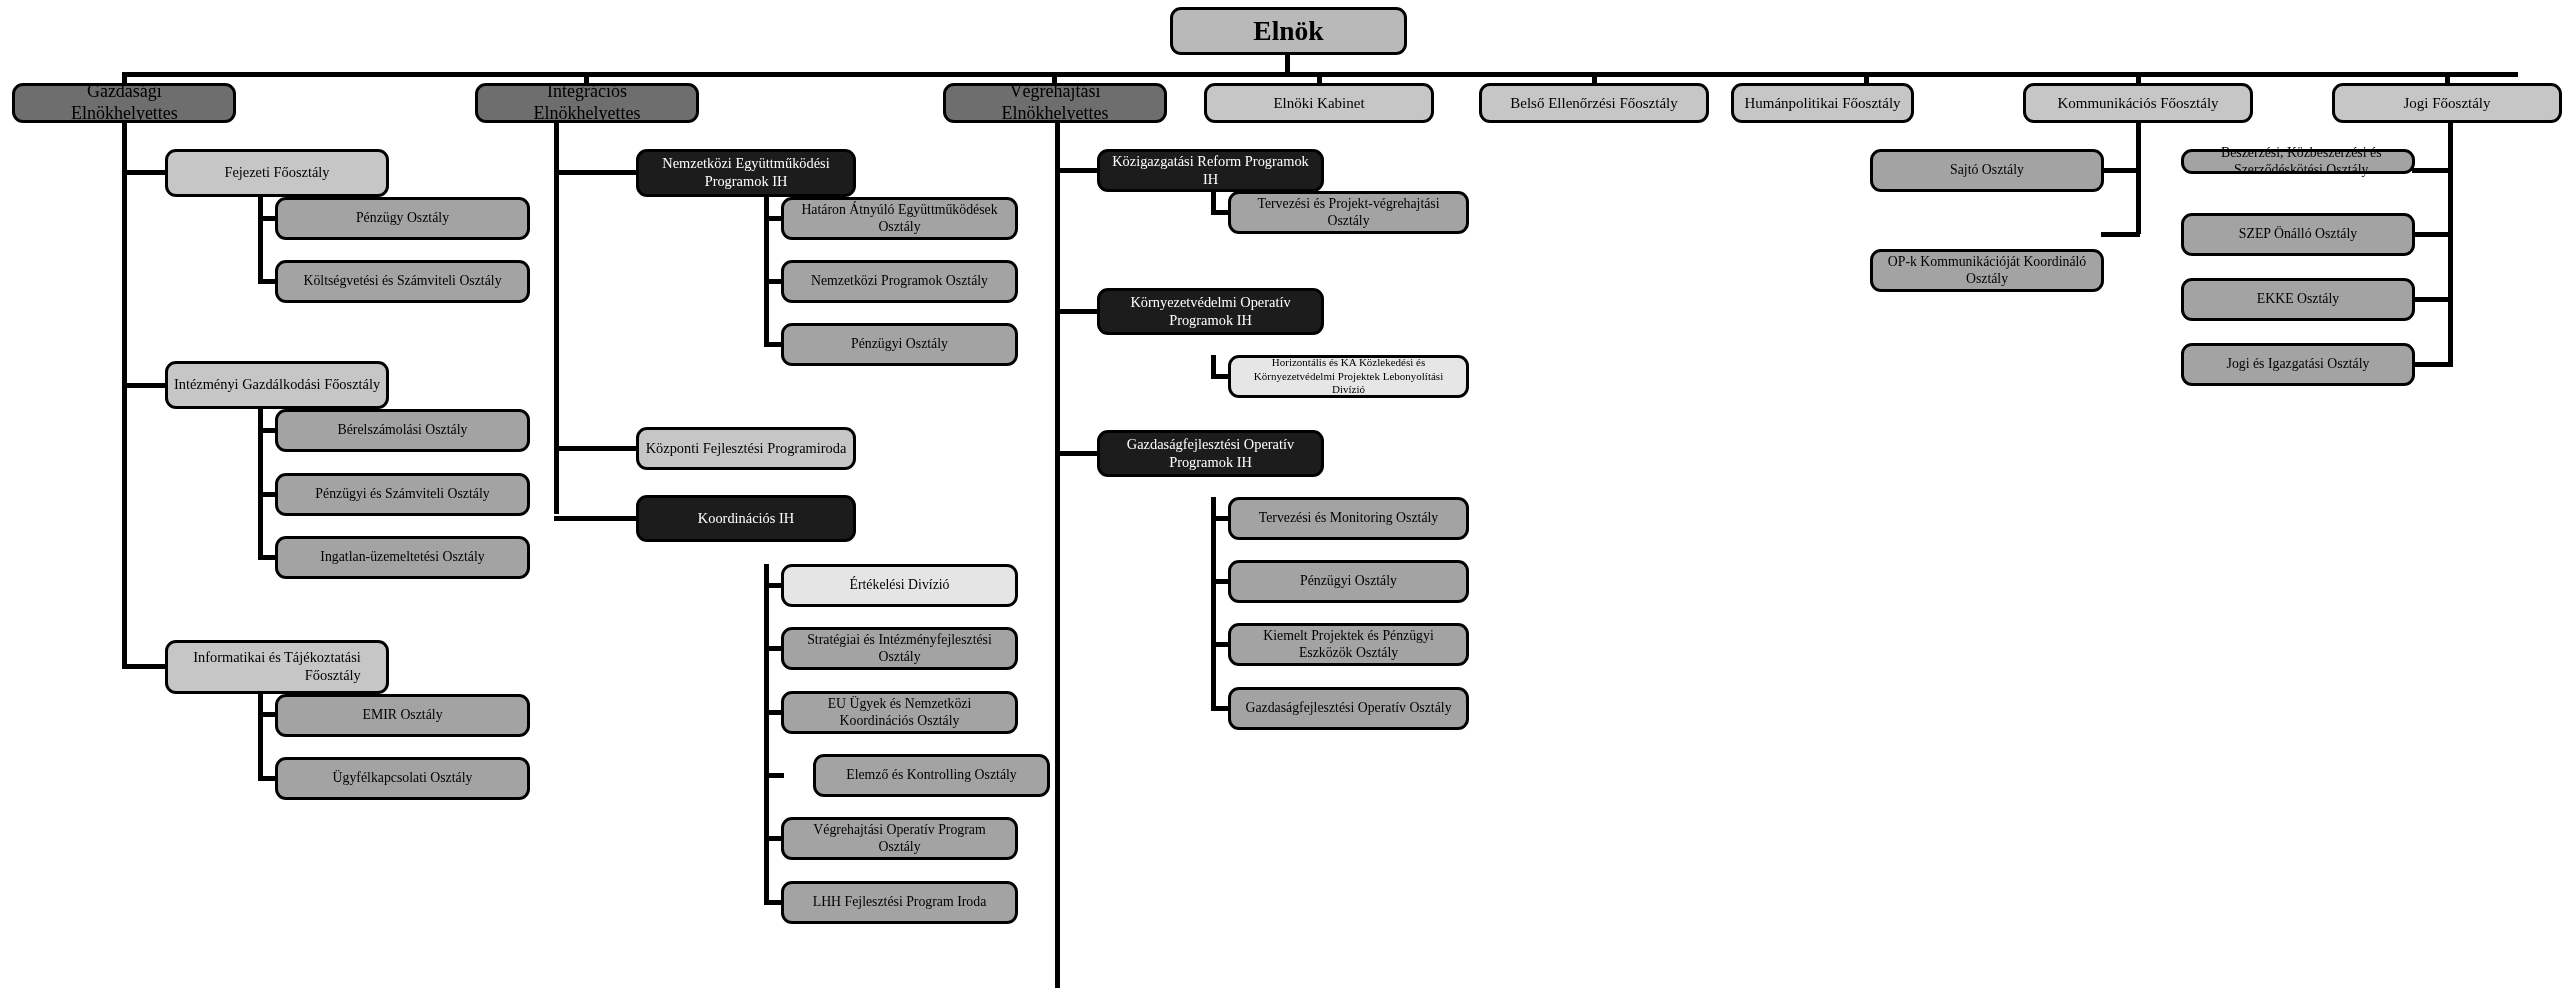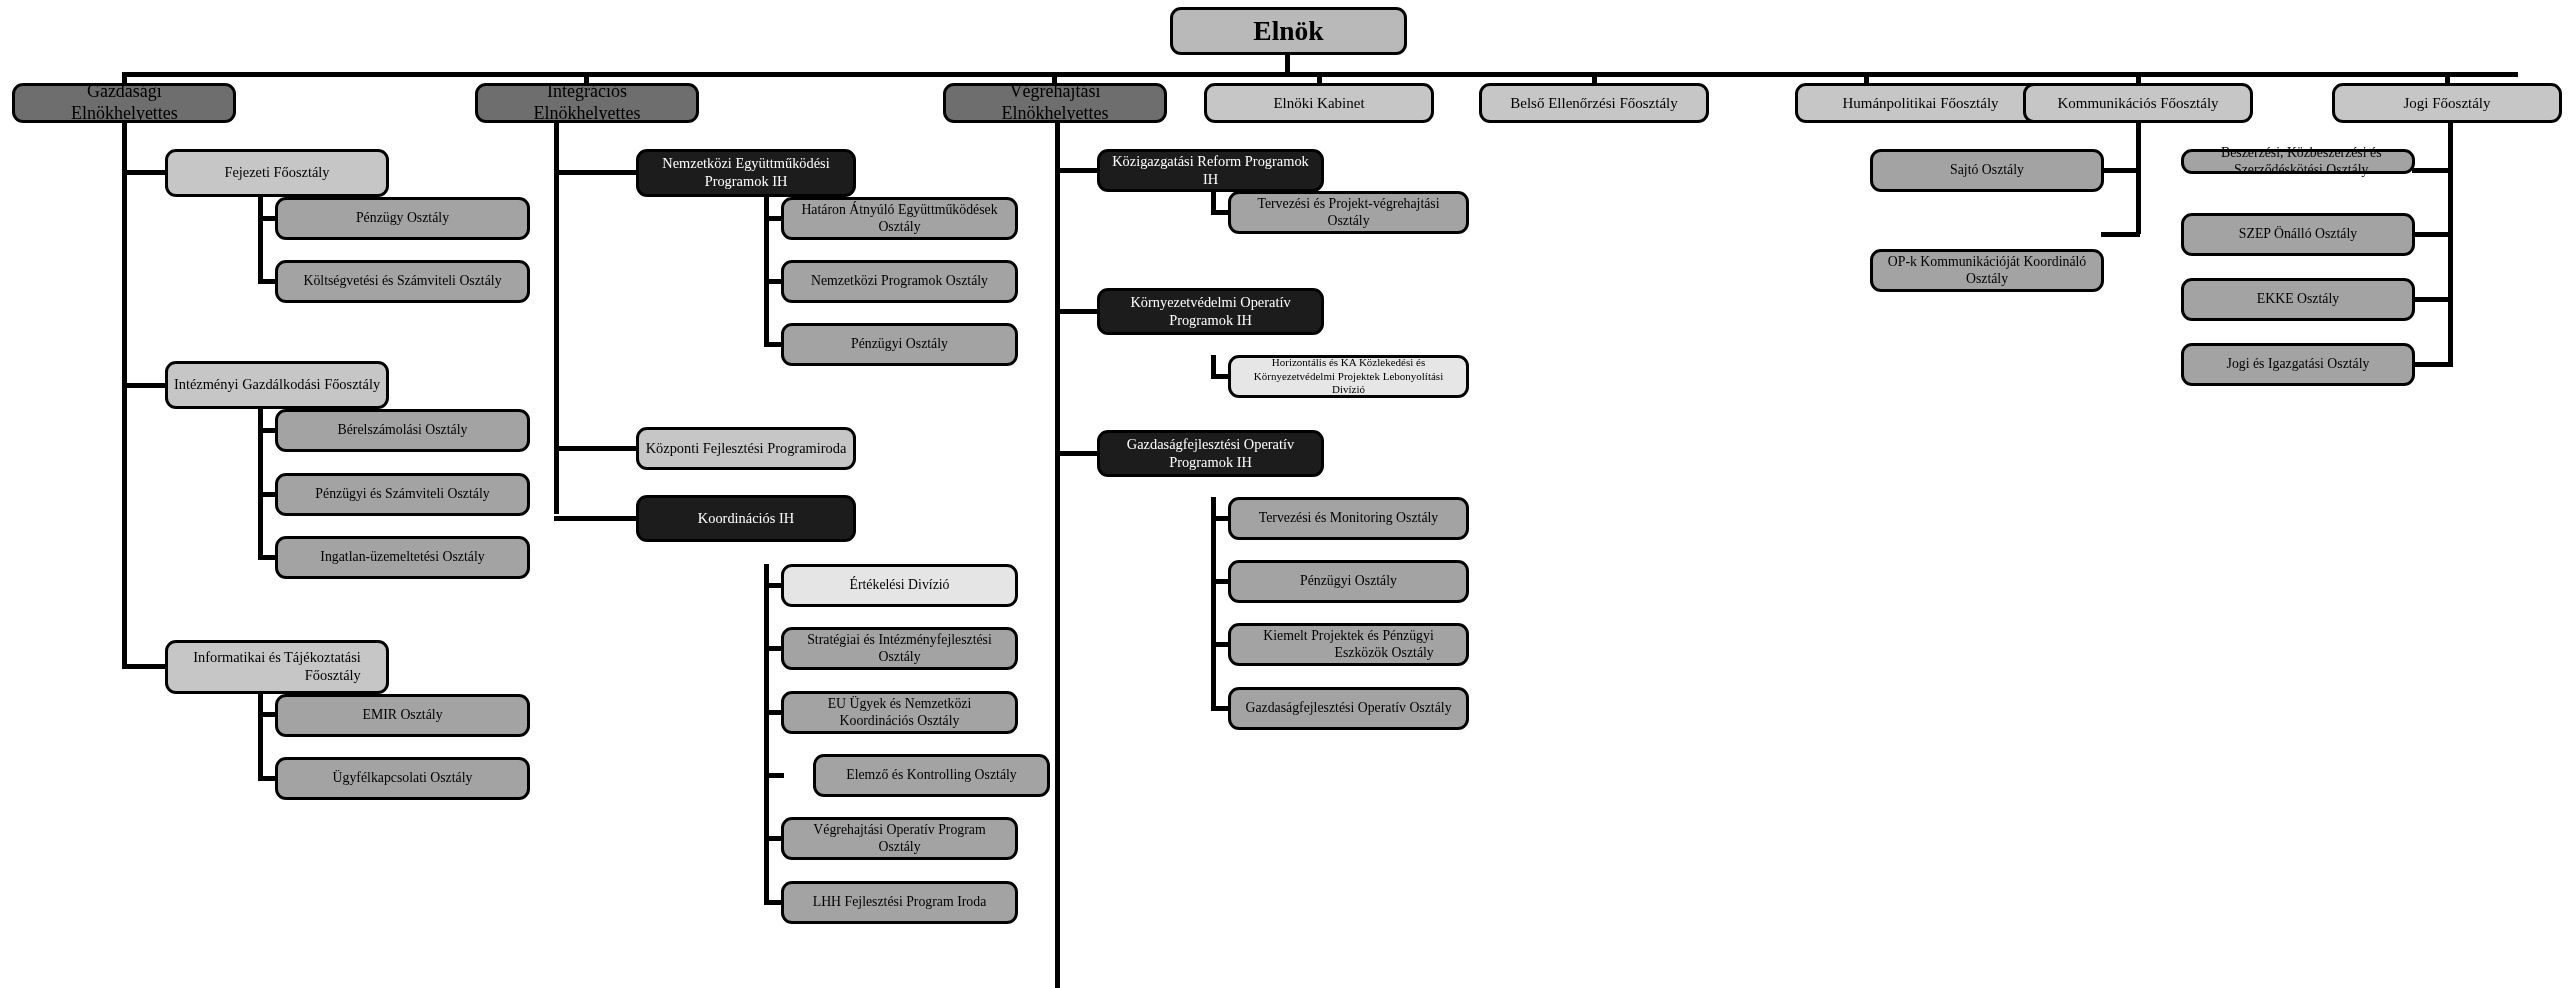--- a/index.html
+++ b/index.html
@@ -51,21 +51,21 @@
     </div>
     <div class="line" style="left: 1052px; top: 72px; width: 4.8px; height: 13.8px;"></div>
     <div class="node t-dept f-hdr" style="left: 1204px; top: 83px; width: 230px; height: 40px;">
       <span>Elnöki Kabinet</span>
     </div>
     <div class="line" style="left: 1317px; top: 72px; width: 4.8px; height: 13.8px;"></div>
     <div class="node t-dept f-hdr" style="left: 1479px; top: 83px; width: 230px; height: 40px;">
       <span>Belső Ellenőrzési Főosztály</span>
     </div>
     <div class="line" style="left: 1592px; top: 72px; width: 4.8px; height: 13.8px;"></div>
-    <div class="node t-dept f-hdr" style="left: 1795px; top: 83px; width: 251px; height: 40px;">
+    <div class="node t-dept f-hdr" style="left: 1731px; top: 83px; width: 183px; height: 40px;">
       <span>Humánpolitikai Főosztály</span>
     </div>
     <div class="line" style="left: 1864px; top: 72px; width: 4.8px; height: 13.8px;"></div>
     <div class="node t-dept f-hdr" style="left: 2023px; top: 83px; width: 230px; height: 40px;">
       <span>Kommunikációs Főosztály</span>
     </div>
     <div class="line" style="left: 2136px; top: 72px; width: 4.8px; height: 13.8px;"></div>
     <div class="node t-dept f-hdr" style="left: 2332px; top: 83px; width: 230px; height: 40px;">
       <span>Jogi Főosztály</span>
     </div>
@@ -189,21 +189,21 @@
     <div class="line" style="left: 1211px; top: 374px; width: 20px; height: 4.8px;"></div>
     <div class="line" style="left: 1211px; top: 355px; width: 4.8px; height: 24px;"></div>
     <div class="node t-unit f-unit" style="left: 1228px; top: 497px; width: 241px; height: 43px;">
       <span>Tervezési és Monitoring Osztály</span>
     </div>
     <div class="line" style="left: 1211px; top: 516px; width: 20px; height: 4.8px;"></div>
     <div class="node t-unit f-unit" style="left: 1228px; top: 560px; width: 241px; height: 43px;">
       <span>Pénzügyi Osztály</span>
     </div>
     <div class="line" style="left: 1211px; top: 579px; width: 20px; height: 4.8px;"></div>
-    <div class="node t-unit f-unit" style="left: 1228px; top: 623px; width: 241px; height: 43px; text-align: right;">
+    <div class="node t-unit f-unit" style="left: 1228px; top: 623px; width: 241px; height: 43px;">
       <span>Kiemelt Projektek és Pénzügyi<br>Eszközök Osztály</span>
     </div>
     <div class="line" style="left: 1211px; top: 642px; width: 20px; height: 4.8px;"></div>
     <div class="node t-unit f-unit" style="left: 1228px; top: 687px; width: 241px; height: 43px;">
       <span>Gazdaságfejlesztési Operatív Osztály</span>
     </div>
     <div class="line" style="left: 1211px; top: 706px; width: 20px; height: 4.8px;"></div>
     <div class="line" style="left: 1211px; top: 497px; width: 4.8px; height: 214px;"></div>
     <div class="node t-unit f-unit" style="left: 1870px; top: 149px; width: 234px; height: 43px;">
       <span>Sajtó Osztály</span>

